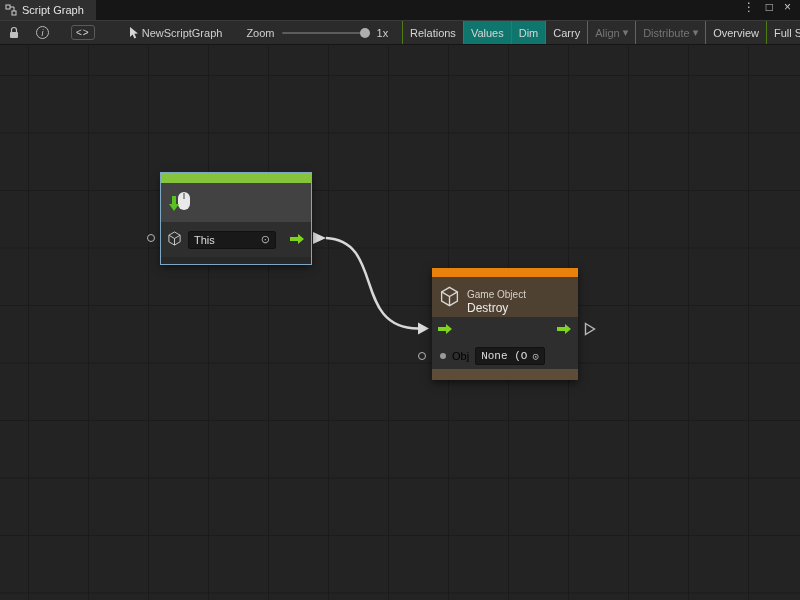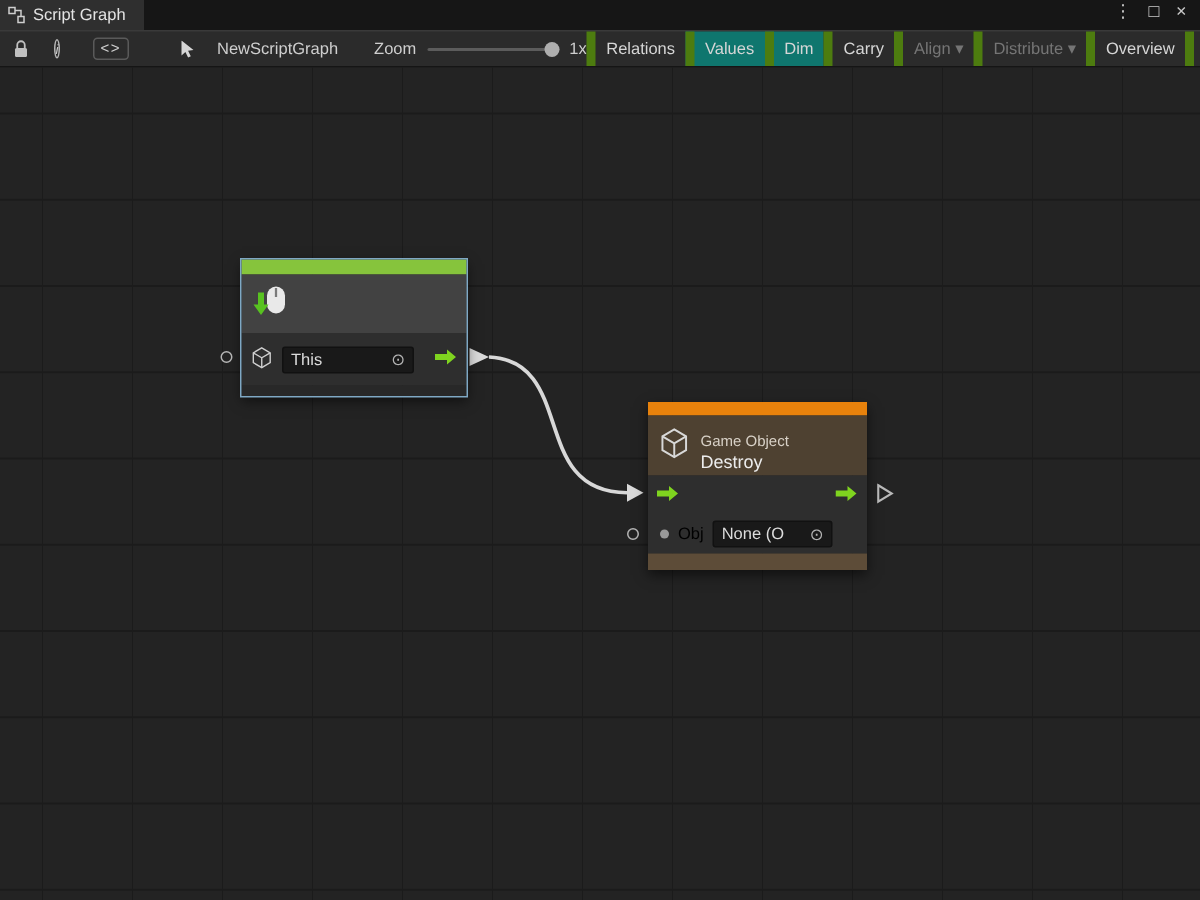--- a/index.html
+++ b/index.html
@@ -11,26 +11,26 @@
   .tab { height:20px; display:flex; align-items:center; gap:5px; padding:0 12px 0 5px; background:#2f2f2f; color:#e4e4e4; font-size:11px; cursor:default; }
   .win-controls { margin-left:auto; display:flex; align-items:center; gap:11px; padding-right:9px; color:#c8c8c8; font-size:12px; }
   .win-controls span { cursor:default; }
 
   
   .toolbar { position:absolute; top:20px; left:0; right:0; height:25px; background:#2b2b2b; border-top:1px solid #3a3a3a; border-bottom:1px solid #151515; display:flex; align-items:center; font-size:11px; color:#d2d2d2; }
   .tb-icon { display:flex; align-items:center; justify-content:center; }
   .lock { margin-left:8px; }
   .info { margin-left:16px; width:13px; height:13px; border:1px solid #b9b9b9; border-radius:50%; font-size:9px; font-style:italic; color:#c9c9c9; display:flex; align-items:center; justify-content:center; }
   .codebox { margin-left:22px; padding:1px 4px; border:1px solid #5a5a5a; border-radius:3px; font-size:10px; color:#cfcfcf; letter-spacing:1px; }
-  .graphname { margin-left:34px; display:flex; align-items:center; gap:14px; color:#cfcfcf; }
+  .graphname { margin-left:34px; display:flex; align-items:center; gap:2px; color:#cfcfcf; }
   .zoomgrp { margin-left:24px; display:flex; align-items:center; gap:7px; color:#cfcfcf; }
   .zoom-track { position:relative; width:88px; height:2px; background:#5c5c5c; border-radius:1px; }
   .zoom-knob { position:absolute; right:0; top:-4px; width:10px; height:10px; background:#aeaeae; border-radius:50%; }
   .tb-buttons { margin-left:auto; height:100%; display:flex; }
-  .tb-btn { height:100%; display:flex; align-items:center; gap:3px; padding:0 7px; border-left:6px solid #4d7c0f; color:#d6d6d6; white-space:nowrap; }
+  .tb-btn { height:100%; display:flex; align-items:center; gap:3px; padding:0 7px; border-left:1px solid #4d7c0f; color:#d6d6d6; white-space:nowrap; }
   .tb-btn.active { background:#0f766e; }
   .tb-btn.disabled { color:#757575; }
   .tb-btn.clipped { max-width:34px; overflow:hidden; }
 
   
   .canvas { position:absolute; top:45px; left:0; width:800px; height:555px; background:#232323;
     background-image: linear-gradient(to right,#1b1b1b 1px,transparent 1px), linear-gradient(to bottom,#1b1b1b 1px,transparent 1px);
     background-size:60px 57.5px; background-position:28px 30px; }
 
   .wire-svg { position:absolute; inset:0; width:800px; height:555px; }
@@ -46,21 +46,21 @@
   .hdr-text { display:flex; flex-direction:column; justify-content:center; line-height:1.25; }
   .n-title { font-size:12px; color:#ececec; }
   .n-sub { font-size:10px; color:#b2b2b2; }
   .n-cat { font-size:10px; color:#d8d1c7;margin-top:11px; }
   .nbody { background:#2e2e2e; }
   .prow { display:flex; align-items:center; gap:6px; padding:0 6px; }
   .prow-omd { height:35px; }
   .prow-d { height:26px; }
   .field { display:flex; align-items:center; justify-content:space-between; gap:4px; background:#191919; border:1px solid #111; border-radius:2px; height:18px; padding:0 5px; color:#dcdcdc; font-size:11px; }
   .field-this { width:88px; }
-  .field-none { width:80px; overflow:hidden; white-space:nowrap; }
+  .field-none { width:70px; overflow:hidden; white-space:nowrap;font-family:Liberation Mono, monospace; }
   .target { color:#b5b5b5; font-size:11px; }
   .spacer { flex:1; }
   .ftr-omd { height:7px; background:#282828; }
   .ftr-destroy { height:11px; background:#5d4c38; }
   .port-circle { position:absolute; width:8px; height:8px; border:1px solid #b5b5b5; border-radius:50%; background:transparent; }
   .obj-dot { width:6px; height:6px; border-radius:50%; background:#9a9a9a; margin-left:2px; }
   .ext { position:absolute; }
 </style>
 </head>
 <body>

